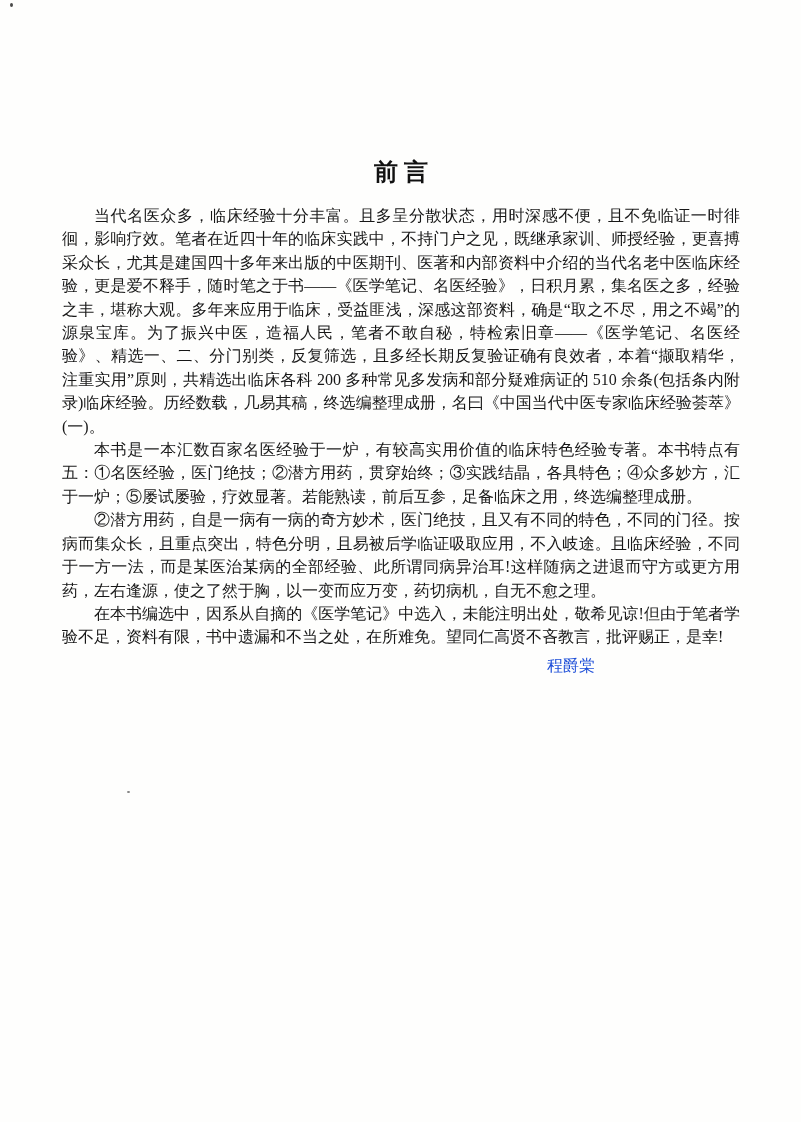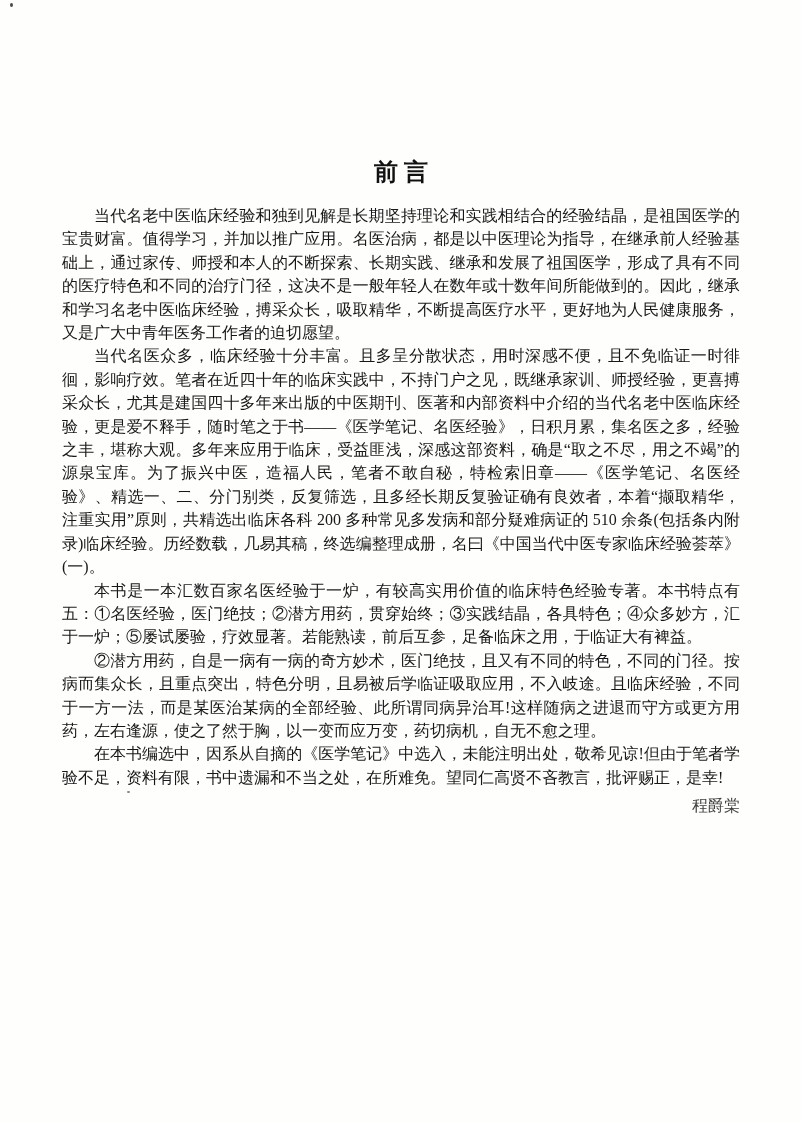--- a/index.html
+++ b/index.html
@@ -39,22 +39,21 @@
     text-align: justify;
     text-indent: 2em;
     color: #171717;
     letter-spacing: 0;
   }
   .signature-block {
     margin-top: 4px;
     margin-left: 485px;
     font-size: 16px;
     line-height: 26px;
-    color: #404040;
-    text-align: right;
+    color: #1d4ed8;
   }
   .signature-block div {
     white-space: nowrap;
   }
   .speck {
     position: absolute;
     background: #4a4a4a;
     border-radius: 50%;
   }
   .speck-1 { left: 10px; top: 3px; width: 3px; height: 4px; }
@@ -63,25 +62,24 @@
 </head>
 <body>
 
 <div class="page">
   <div class="speck speck-1"></div>
   <div class="speck speck-2"></div>
 
   <div class="content">
     <h1 class="doc-title">前 言</h1>
 
-    <p class="para">当代名老中医临床经验和独到见解是长期坚持理论和实践相结合的经验结晶，是祖国医学的宝贵财富。值得学习，并加以推广应用。名医治病，都是以中医理论为指导，在继承前人经验基础上，通过家传、师授和本人的不断探索、长期实践、继承和发展了祖国医学，形成了具有不同的医疗特色和不同的治疗门径，这决不是一般年轻人在数年或十数年间所能做到的。因此，继承和学习名老中医临床经验，搏采众长，吸取精华，不断提高医疗水平，更好地为人民健康服务，又是广大中青年医务工作者的迫切愿望。</p>
 
     <p class="para">当代名医众多，临床经验十分丰富。且多呈分散状态，用时深感不便，且不免临证一时徘徊，影响疗效。笔者在近四十年的临床实践中，不持门户之见，既继承家训、师授经验，更喜搏采众长，尤其是建国四十多年来出版的中医期刊、医著和内部资料中介绍的当代名老中医临床经验，更是爱不释手，随时笔之于书——《医学笔记、名医经验》，日积月累，集名医之多，经验之丰，堪称大观。多年来应用于临床，受益匪浅，深感这部资料，确是“取之不尽，用之不竭”的源泉宝库。为了振兴中医，造福人民，笔者不敢自秘，特检索旧章——《医学笔记、名医经验》、精选一、二、分门别类，反复筛选，且多经长期反复验证确有良效者，本着“撷取精华，注重实用”原则，共精选出临床各科 200 多种常见多发病和部分疑难病证的 510 余条(包括条内附录)临床经验。历经数载，几易其稿，终选编整理成册，名曰《中国当代中医专家临床经验荟萃》(一)。</p>
 
-    <p class="para">本书是一本汇数百家名医经验于一炉，有较高实用价值的临床特色经验专著。本书特点有五：①名医经验，医门绝技；②潜方用药，贯穿始终；③实践结晶，各具特色；④众多妙方，汇于一炉；⑤屡试屡验，疗效显著。若能熟读，前后互参，足备临床之用，于临证大有裨益。</p>
+    <p class="para">本书是一本汇数百家名医经验于一炉，有较高实用价值的临床特色经验专著。本书特点有五：①名医经验，医门绝技；②潜方用药，贯穿始终；③实践结晶，各具特色；④众多妙方，汇于一炉；⑤屡试屡验，疗效显著。若能熟读，前后互参，足备临床之用，终选编整理成册。</p>
 
     <p class="para">②潜方用药，自是一病有一病的奇方妙术，医门绝技，且又有不同的特色，不同的门径。按病而集众长，且重点突出，特色分明，且易被后学临证吸取应用，不入岐途。且临床经验，不同于一方一法，而是某医治某病的全部经验、此所谓同病异治耳!这样随病之进退而守方或更方用药，左右逢源，使之了然于胸，以一变而应万变，药切病机，自无不愈之理。</p>
 
     <p class="para">在本书编选中，因系从自摘的《医学笔记》中选入，未能注明出处，敬希见谅!但由于笔者学验不足，资料有限，书中遗漏和不当之处，在所难免。望同仁高贤不吝教言，批评赐正，是幸!</p>
 
     <div class="signature-block">
       <div>程爵棠</div>
     </div>
   </div>
 </div>

